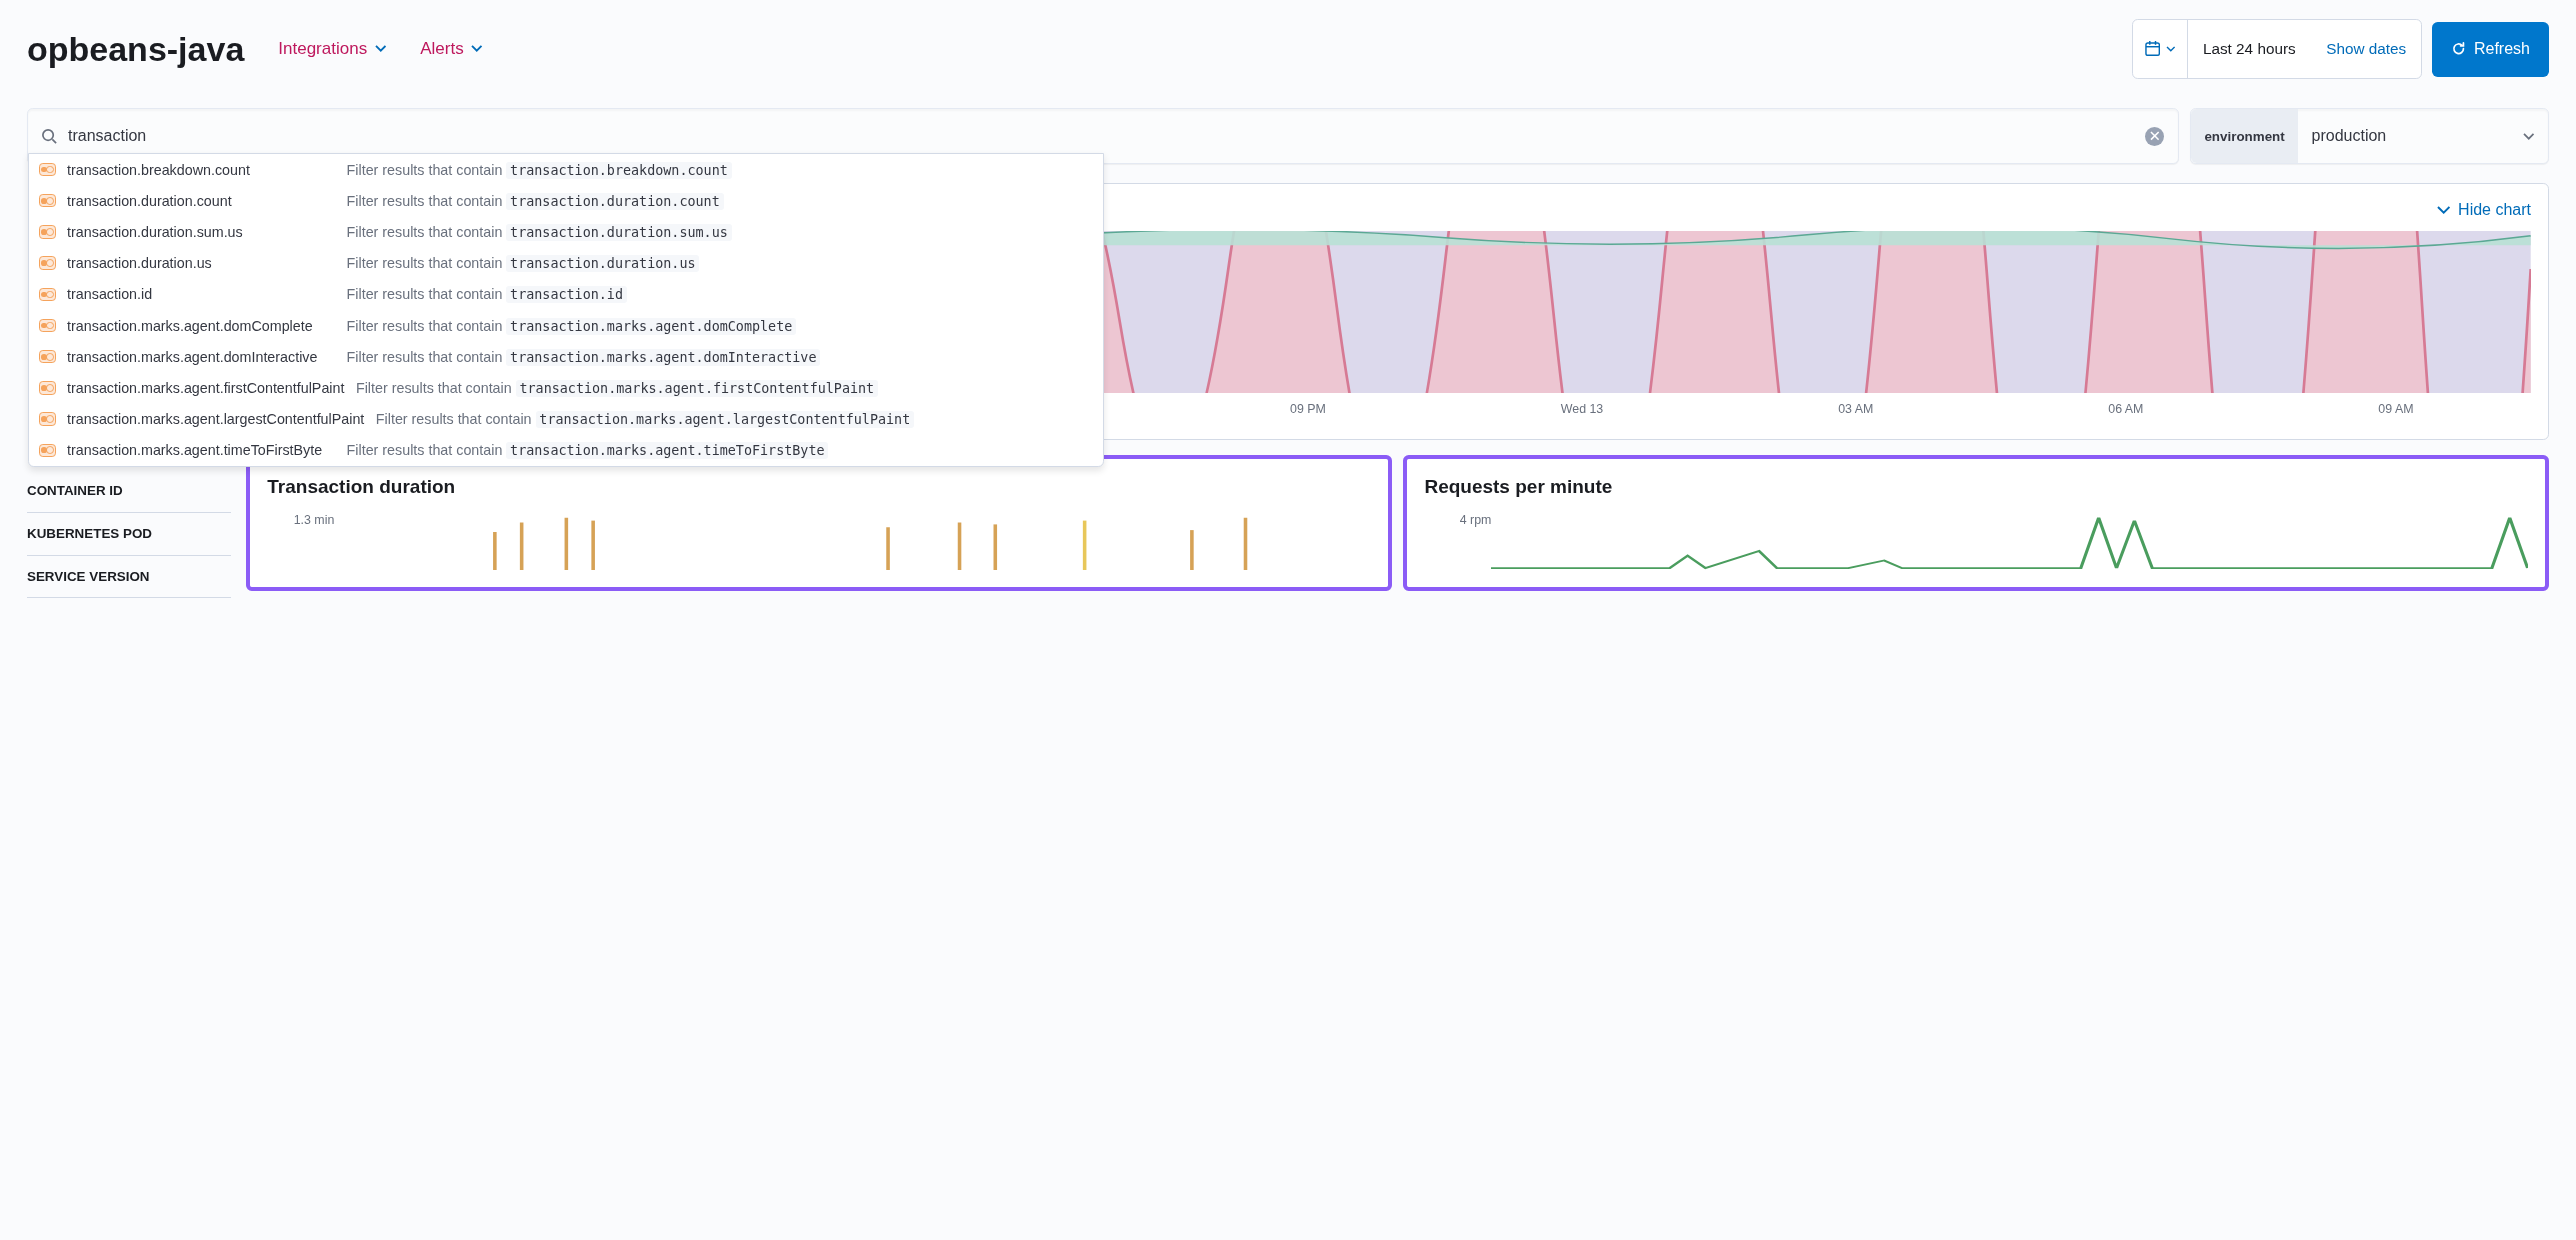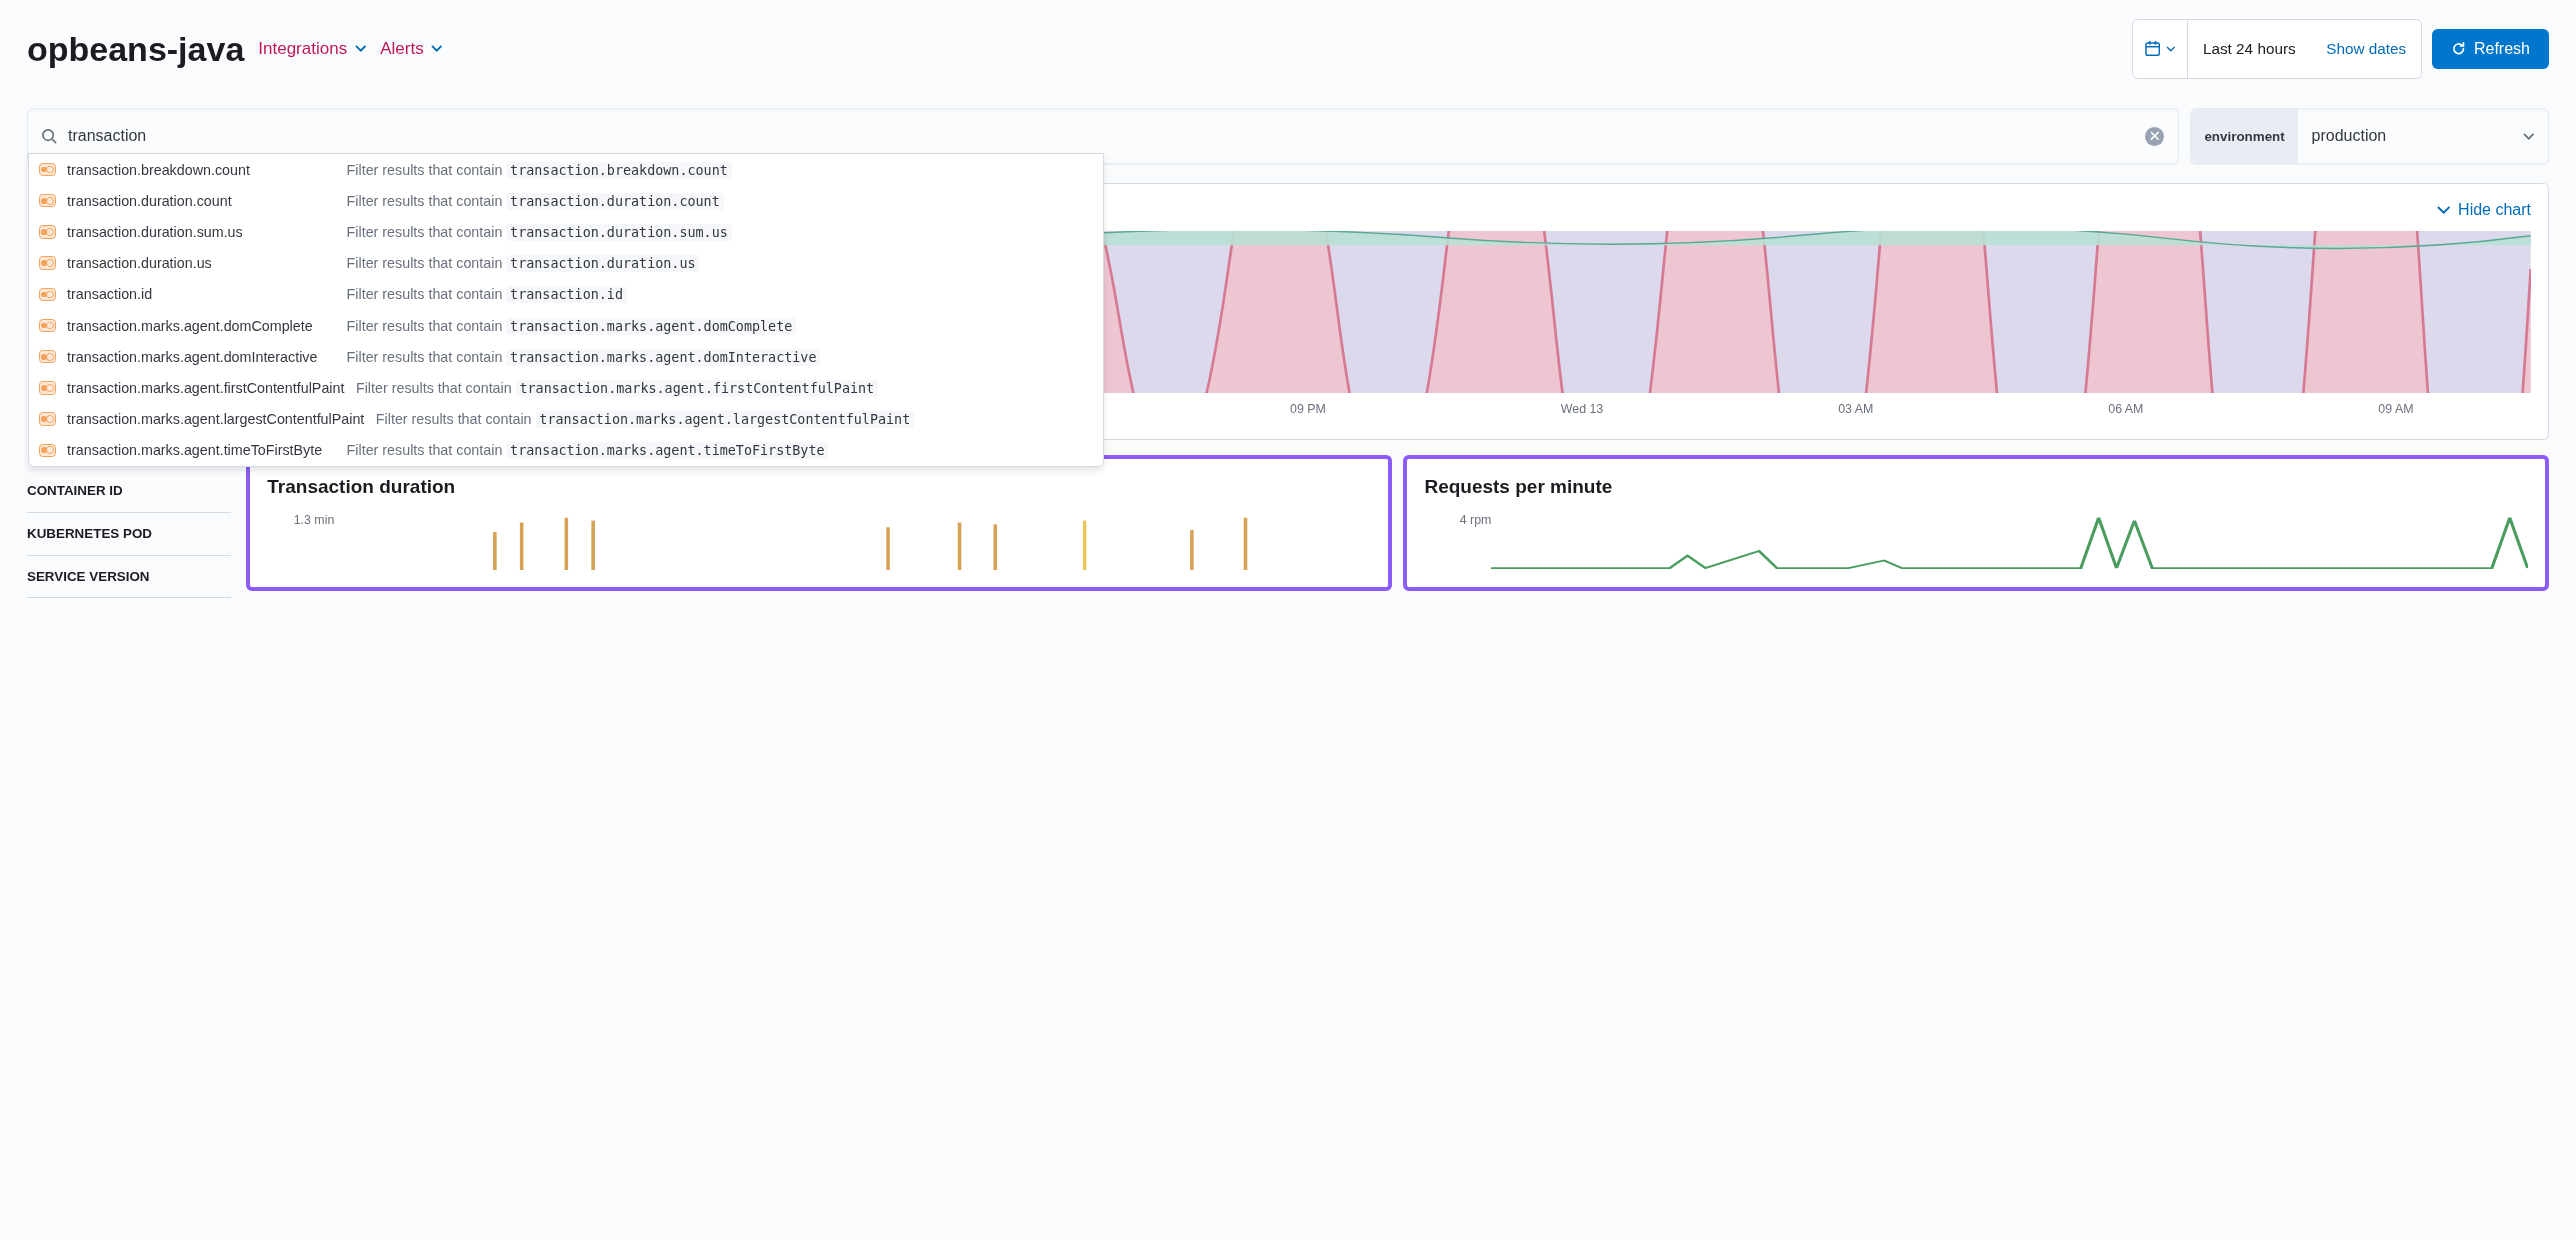--- a/index.html
+++ b/index.html
@@ -1,31 +1,31 @@
 <!DOCTYPE html>
 <html><head>
 <meta charset="utf-8">
 <style>
 * { box-sizing: border-box; margin: 0; padding: 0; }
 body { font-family: -apple-system, BlinkMacSystemFont, "Segoe UI", Helvetica, Arial, sans-serif; background: #fafbfd; color: #343741; }
 
 .page { padding: 19px 27px; }
 
 .header { display: flex; align-items: center; justify-content: space-between; margin-bottom: 29px; }
-.header-left { display: flex; align-items: center; gap: 14px; }
+.header-left { display: flex; align-items: center; gap: 34px; }
 .page-title { font-size: 34px; font-weight: 700; color: #1a1c21; }
 .header-link { display: flex; align-items: center; gap: 7.6px; color: #be185d; font-size: 17px; cursor: pointer; justify-content: space-between; }
 .chevron-down { width: 11.5px; height: 7.6px; }
 
 .header-right { display: flex; align-items: center; gap: 9.6px; }
 .date-picker { display: flex; align-items: center; border: 1px solid #d3dae6; border-radius: 5.7px; background: #fff; height: 60px; }
 .date-icon-box { display: flex; align-items: center; gap: 5.7px; padding: 0 11.5px; border-right: 1px solid #d3dae6; height: 100%; color: #006bb8; cursor: pointer; }
 .date-range { padding: 0 15.3px; color: #1a1c21; font-size: 15.3px; flex: 1; }
 .show-dates { color: #006bb8; padding: 0 15.3px; font-size: 15.3px; cursor: pointer; }
-.refresh-btn { display: flex; align-items: center; gap: 7.6px; background: #07c; color: #fff; border: none; border-radius: 5.7px; padding: 0 19px; height: 40px; font-size: 16px; font-weight: 500; cursor: pointer; }
+.refresh-btn { display: flex; align-items: center; gap: 7.6px; background: #07c; color: #fff; border: none; border-radius: 5.7px; padding: 0 19px; height: 55px; font-size: 16px; font-weight: 500; cursor: pointer; }
 
 .search-row { display: flex; gap: 11.5px; margin-bottom: 19px; position: relative; }
 .search-box { flex: 1; display: flex; align-items: center; background: #fbfcfd; border: 1px solid #e4e9f2; box-shadow: 0 1px 1px rgba(0,0,0,0.05), inset 0 1.9px 1.9px rgba(0,0,0,0.03); border-radius: 5.7px; height: 56px; padding: 0 13.4px; position: relative; }
 .search-icon { color: #69707d; margin-right: 9.6px; }
 .search-input { border: none; outline: none; background: transparent; flex: 1; font-size: 16px; color: #343741; }
 .clear-btn { width: 19px; height: 19px; border-radius: 50%; background: #98a2b3; color: #fff; display: flex; align-items: center; justify-content: center; font-size: 11.5px; cursor: pointer; border: none; }
 
 .env-selector { display: flex; align-items: center; background: #fbfcfd; border: 1px solid #e4e9f2; box-shadow: 0 1px 1px rgba(0,0,0,0.05), inset 0 1.9px 1.9px rgba(0,0,0,0.03); border-radius: 5.7px; height: 56px; width: 359px; cursor: pointer; }
 .env-label { background: #e9edf3; padding: 0 13.4px; height: 100%; display: flex; align-items: center; font-weight: 600; font-size: 13.4px; color: #343741; border-radius: 5.7px 0 0 5.7px; }
 .env-value { padding: 0 13.4px; flex: 1; font-size: 16px; color: #343741; }

